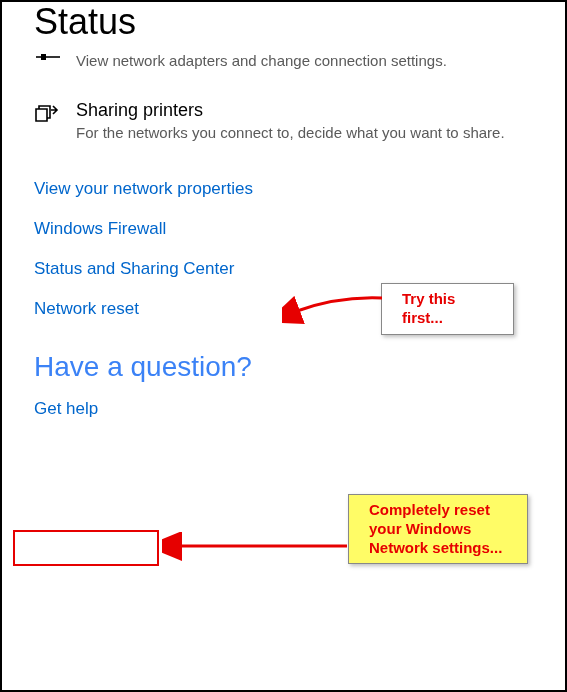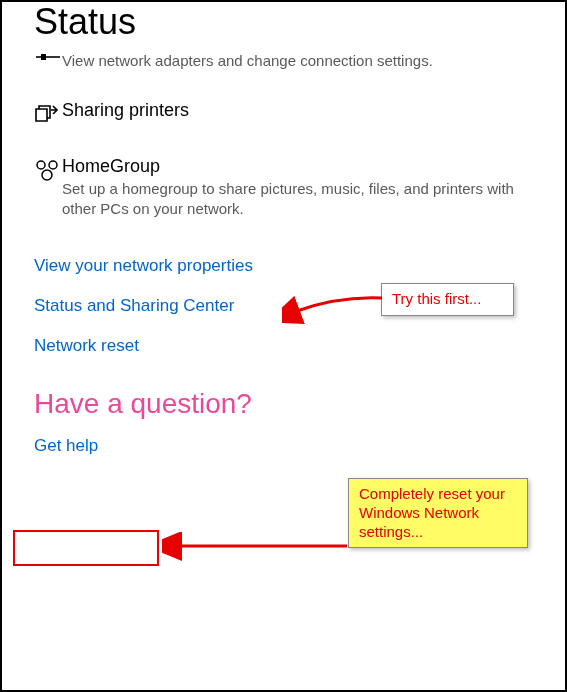--- a/index.html
+++ b/index.html
@@ -16,20 +16,21 @@
     .content { padding: 0 32px; }
     .page-title {
       font-size: 36px;
       font-weight: 400;
       margin: 0 0 8px 0;
       line-height: 1.1;
     }
     .section-item {
       display: flex;
       align-items: flex-start;
+      gap: 14px;
       margin-bottom: 28px;
       justify-content: center;
     }
     .section-icon {
       width: 28px;
       display: flex;
       align-items: flex-start;
       justify-content: center;
       padding-top: 4px;
       flex-shrink: 0;
@@ -52,38 +53,38 @@
     .link {
       display: inline-block;
       color: #0066cc;
       font-size: 17px;
       margin: 10px 0;
       cursor: pointer;
     }
     .question-title {
       font-size: 28px;
       font-weight: 400;
-      color: #ec4899;
+      color: #3b82f6;
       margin-top: 22px;
       margin-bottom: 6px;
     }
     .annot-highlight-box {
       position: absolute;
       border: 2px solid #e60000;
       background: transparent;
       pointer-events: none;
     }
     .annot-callout {
       position: absolute;
       background: #fffc66;
       border: 1px solid #888;
       box-shadow: 2px 2px 4px rgba(0,0,0,.25);
-      padding: 6px 10px;
+      padding: 6px 20px;
       color: #e60000;
-      font-weight: 400;
+      font-weight: 700;
       font-size: 15px;
       line-height: 1.25;
       font-family: "Segoe UI", sans-serif;
     }
     .annot-callout.white-bg { background: #fff; }
   </style>
 </head>
 <body>
 
 <div class="content">
@@ -103,40 +104,29 @@
 
   <div class="section-item">
     <div class="section-icon">
       <svg width="26" height="24" viewBox="0 0 26 24">
         <path d="M1 6h11v12H1zM4 6V3h11v12h-3" fill="none" stroke="#000" stroke-width="1.6"></path>
         <path d="M18 3l4 4-4 4M22 7h-6" fill="none" stroke="#000" stroke-width="1.6"></path>
       </svg>
     </div>
     <div class="section-text">
       <div class="section-title">Sharing printers</div>
-    </div>
-  </div>
-
-  <div class="section-item">
-    <div class="section-icon">
-      <svg width="26" height="24" viewBox="0 0 26 24">
-        <circle cx="6" cy="6" r="4" fill="none" stroke="#000" stroke-width="1.5"></circle>
-        <circle cx="18" cy="6" r="4" fill="none" stroke="#000" stroke-width="1.5"></circle>
-        <circle cx="12" cy="16" r="5" fill="none" stroke="#000" stroke-width="1.5"></circle>
-      </svg>
-    </div>
-    <div class="section-text">
-      <div class="section-title">HomeGroup</div>
-      <div class="section-desc">Set up a homegroup to share pictures, music, files, and printers with other PCs on your network.</div>
+      <div class="section-desc">For the networks you connect to, decide what you want to share.</div>
     </div>
   </div>
 
 
+
   <div class="links-block">
     <div><span class="link">View your network properties</span></div>
+    <div><span class="link">Windows Firewall</span></div>
     <div><span class="link">Status and Sharing Center</span></div>
     <div><span class="link">Network reset</span></div>
   </div>
 
   <div class="question-title">Have a question?</div>
   <div><span class="link">Get help</span></div>
 </div>
 
 <div class="annot-highlight-box" style="left:11px; top:528px; width:146px; height:36px;"></div>
 
@@ -144,21 +134,21 @@
 
 <svg style="position:absolute; left:280px; top:288px; width:110px; height:36px; pointer-events:none;">
   <defs>
     <marker id="ah1" markerWidth="12" markerHeight="10" refX="2" refY="5" orient="auto">
       <path d="M0 0 L12 5 L0 10 Z" fill="#e60000"></path>
     </marker>
   </defs>
   <path d="M100 8 Q55 6 12 22" fill="none" stroke="#e60000" stroke-width="3" marker-end="url(#ah1)"></path>
 </svg>
 
-<div class="annot-callout" style="left:346px; top:476px; width:180px;">Completely reset your Windows Network settings...</div>
+<div class="annot-callout" style="left:346px; top:492px; width:180px;">Completely reset your Windows Network settings...</div>
 
 <svg style="position:absolute; left:160px; top:530px; width:190px; height:30px; pointer-events:none;">
   <defs>
     <marker id="ah2" markerWidth="12" markerHeight="10" refX="2" refY="5" orient="auto">
       <path d="M0 0 L12 5 L0 10 Z" fill="#e60000"></path>
     </marker>
   </defs>
   <path d="M185 14 L14 14" fill="none" stroke="#e60000" stroke-width="3" marker-end="url(#ah2)"></path>
 </svg>
 

